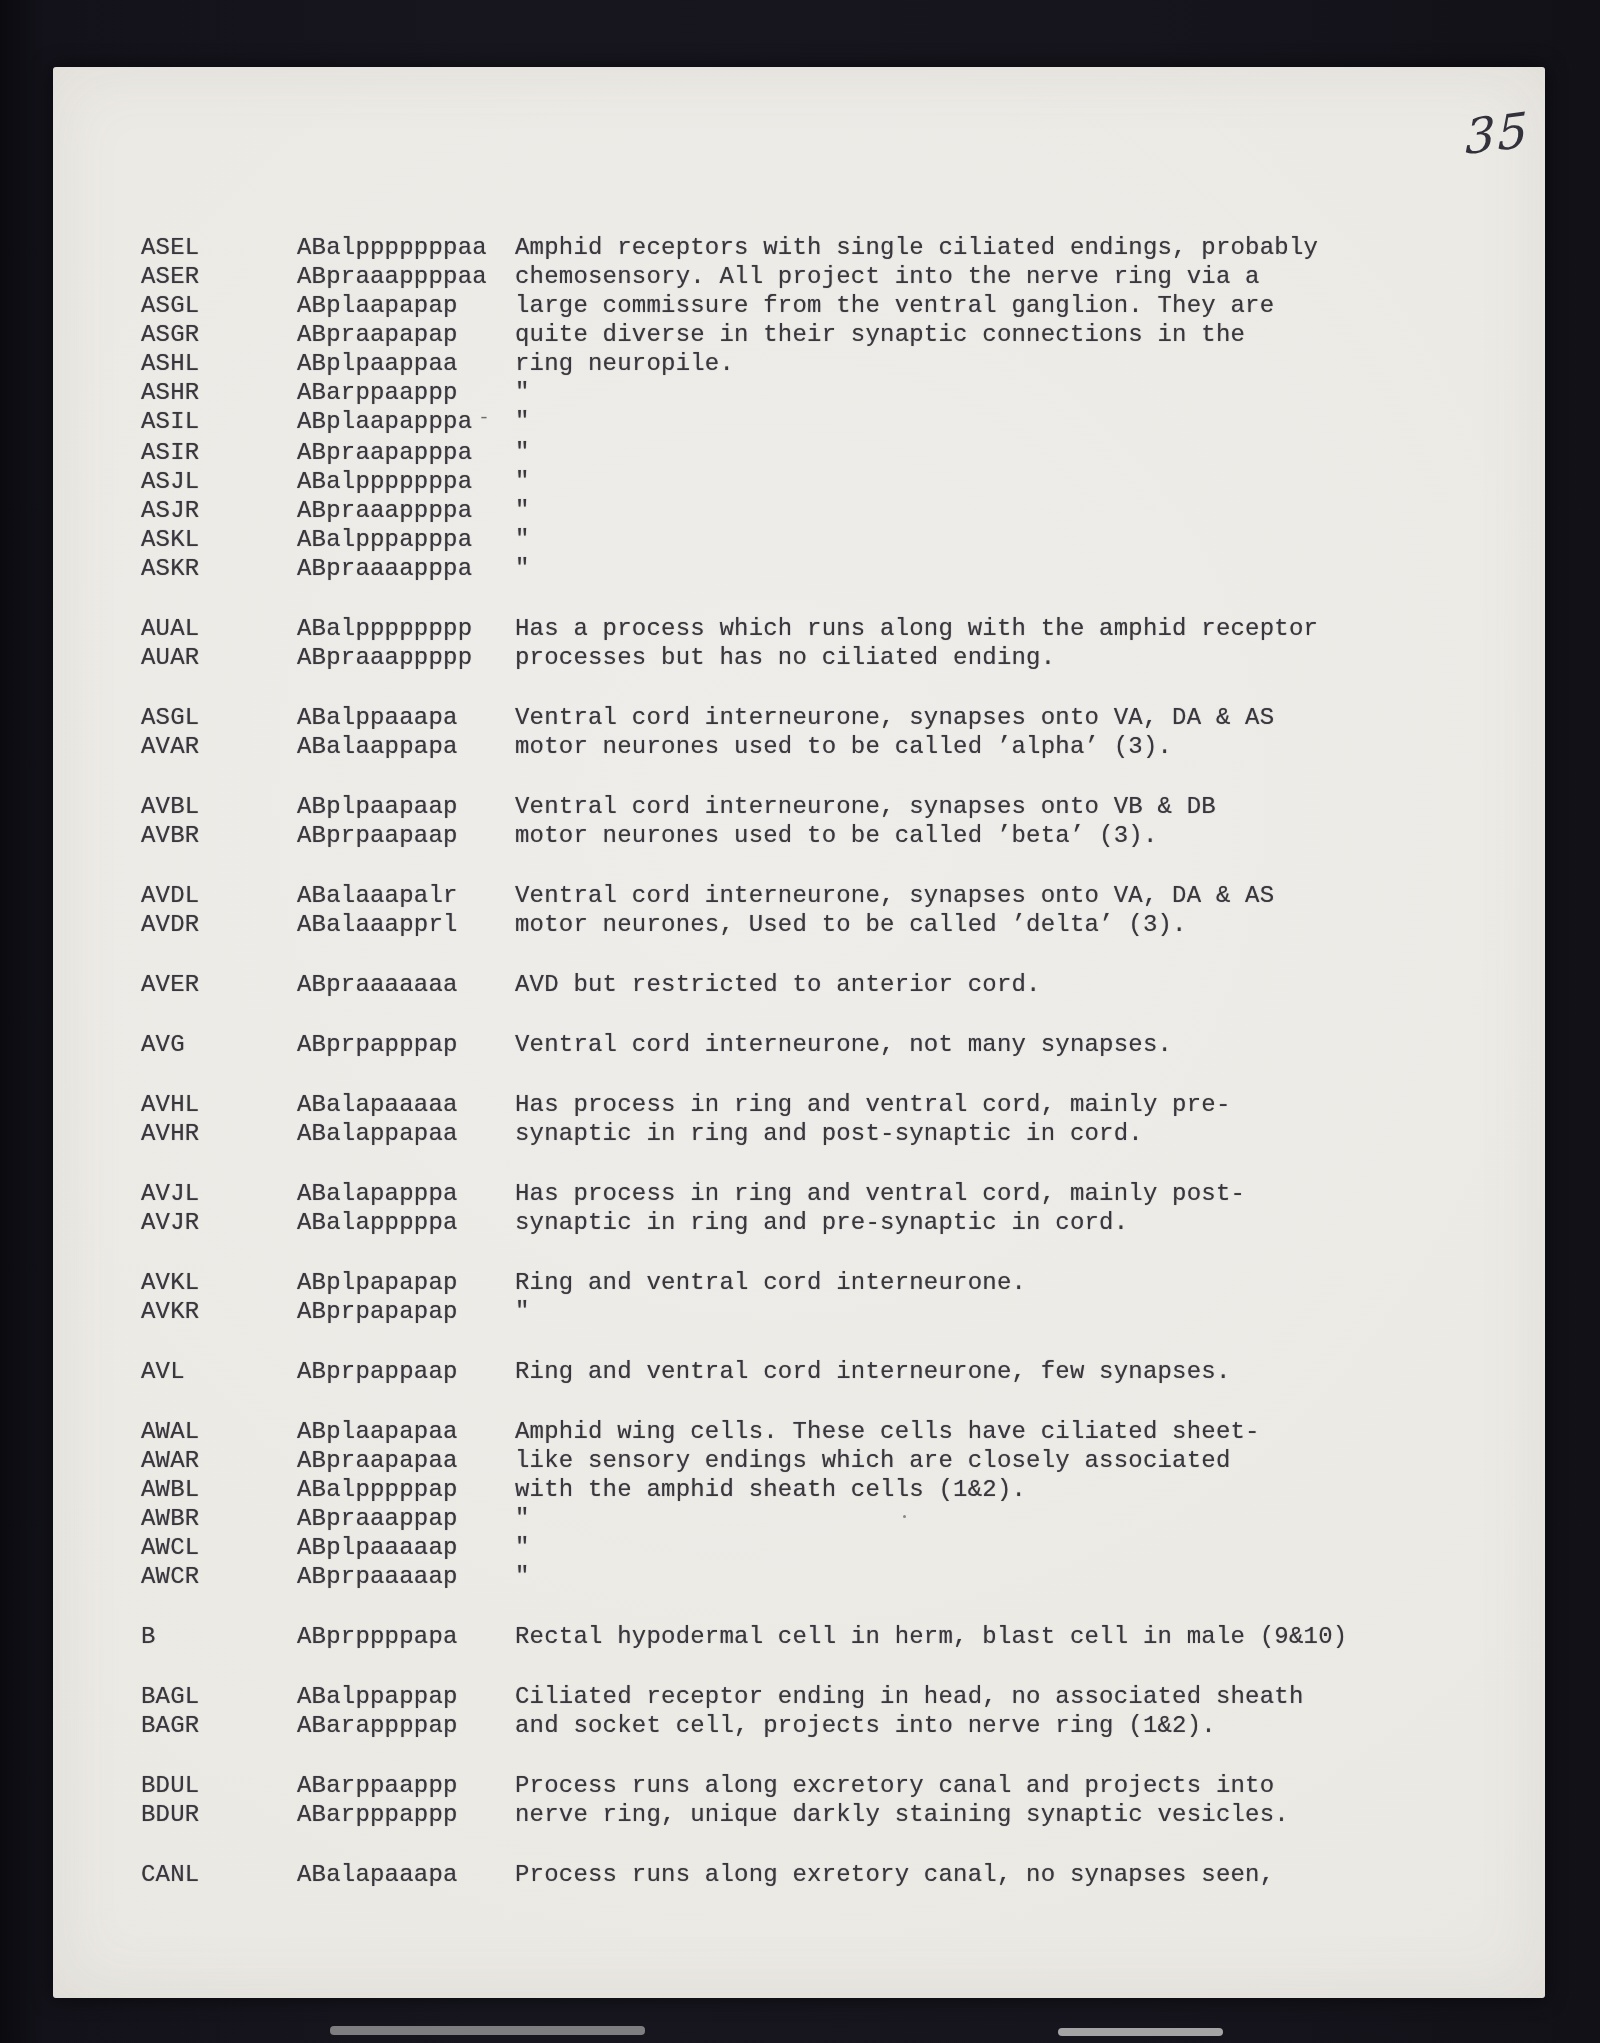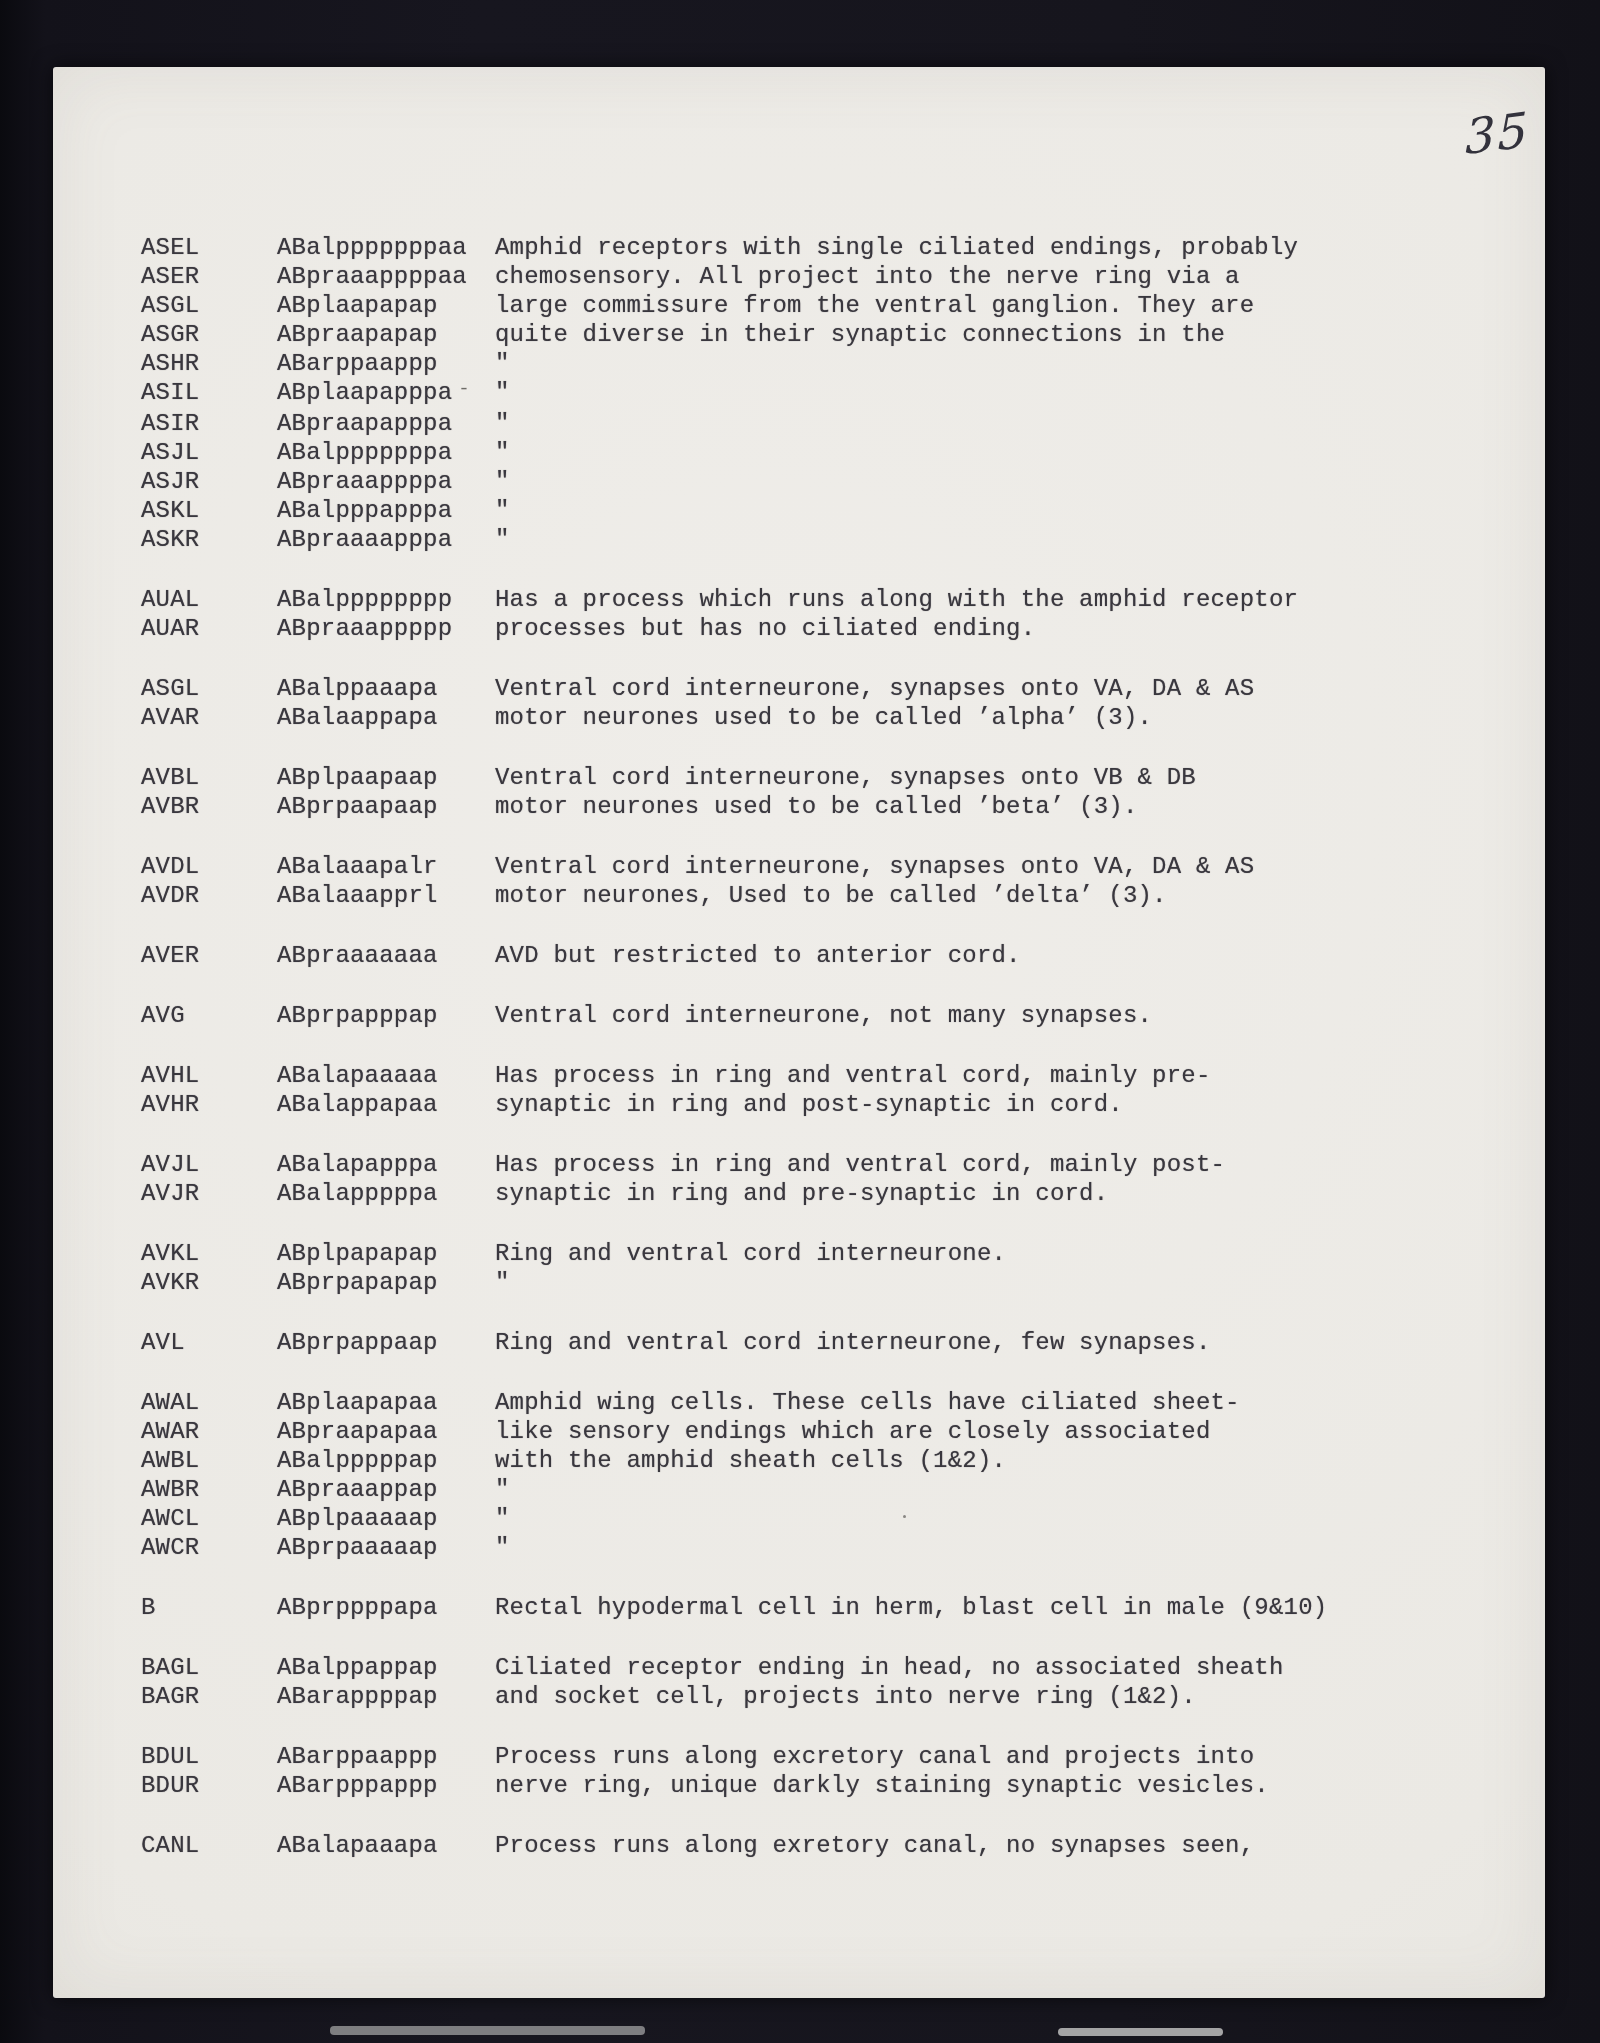--- a/index.html
+++ b/index.html
@@ -27,21 +27,21 @@
   }
   .typed{
     position:absolute;left:0;top:166px;width:100%;
     font-size:24px;line-height:29px;letter-spacing:0.2px;
     color:#39373e;
     text-shadow:0 0 1px rgba(52,48,54,0.55);
   }
   .group + .group{margin-top:31px;}
   .line{display:flex;padding-left:88px;white-space:pre;}
   .c-name{width:136px;flex:none;}
-  .c-lin{width:218px;flex:none;}
+  .c-lin{width:218px;flex:none;margin-left:20px;}
   .c-desc{flex:1;}
   .tick{
     display:inline-block;color:#6e6c68;font-size:19px;
     transform:translateY(-5px);margin-left:6px;
     text-shadow:none;
   }
   
   .speck{position:absolute;background:#8f8f98;border-radius:50%;}
   .speck-1{left:100px;top:505px;width:4px;height:4px;opacity:.75;}
   .speck-2{left:103px;top:588px;width:5px;height:6px;opacity:.8;background:#9a9aa3;}
@@ -62,20 +62,21 @@
   <div class="speck speck-4"></div>
 
   <div class="paper">
     <div class="page-number">35</div>
     <div class="typed">
         <div class="group">
           <div class="line"><span class="c-name">ASEL</span><span class="c-lin">ABalpppppppaa</span><span class="c-desc">Amphid receptors with single ciliated endings, probably</span></div>
           <div class="line"><span class="c-name">ASER</span><span class="c-lin">ABpraaappppaa</span><span class="c-desc">chemosensory. All project into the nerve ring via a</span></div>
           <div class="line"><span class="c-name">ASGL</span><span class="c-lin">ABplaapapap</span><span class="c-desc">large commissure from the ventral ganglion. They are</span></div>
           <div class="line"><span class="c-name">ASGR</span><span class="c-lin">ABpraapapap</span><span class="c-desc">quite diverse in their synaptic connections in the</span></div>
+          <div class="line"><span class="c-name">ASHL</span><span class="c-lin">ABplpaappaa</span><span class="c-desc">ring neuropile.</span></div>
           <div class="line"><span class="c-name">ASHR</span><span class="c-lin">ABarppaappp</span><span class="c-desc">"</span></div>
           <div class="line"><span class="c-name">ASIL</span><span class="c-lin">ABplaapapppa<span class="tick">-</span></span><span class="c-desc">"</span></div>
           <div class="line"><span class="c-name">ASIR</span><span class="c-lin">ABpraapapppa</span><span class="c-desc">"</span></div>
           <div class="line"><span class="c-name">ASJL</span><span class="c-lin">ABalpppppppa</span><span class="c-desc">"</span></div>
           <div class="line"><span class="c-name">ASJR</span><span class="c-lin">ABpraaappppa</span><span class="c-desc">"</span></div>
           <div class="line"><span class="c-name">ASKL</span><span class="c-lin">ABalpppapppa</span><span class="c-desc">"</span></div>
           <div class="line"><span class="c-name">ASKR</span><span class="c-lin">ABpraaaapppa</span><span class="c-desc">"</span></div>
         </div>
         <div class="group">
           <div class="line"><span class="c-name">AUAL</span><span class="c-lin">ABalpppppppp</span><span class="c-desc">Has a process which runs along with the amphid receptor</span></div>

